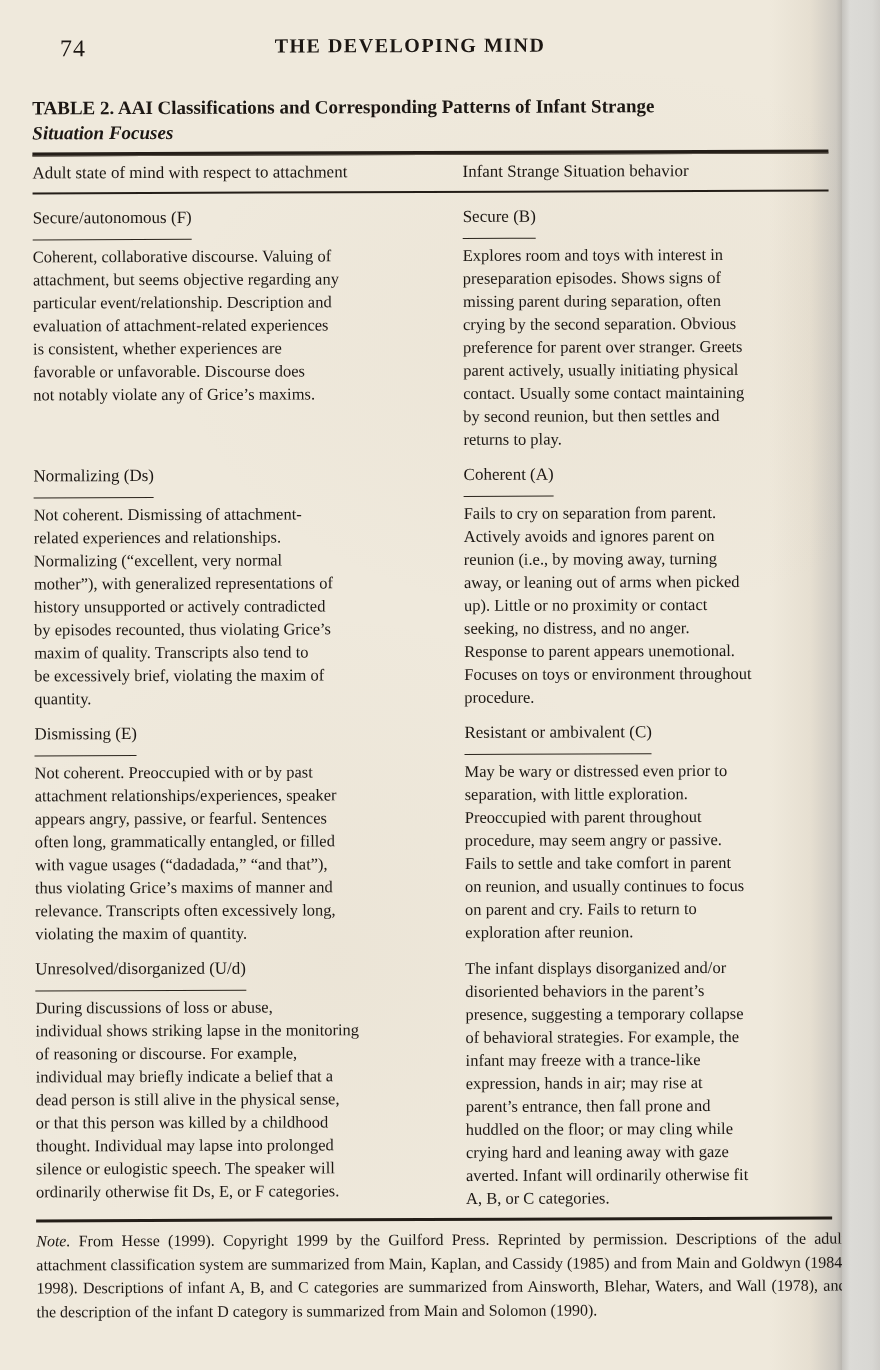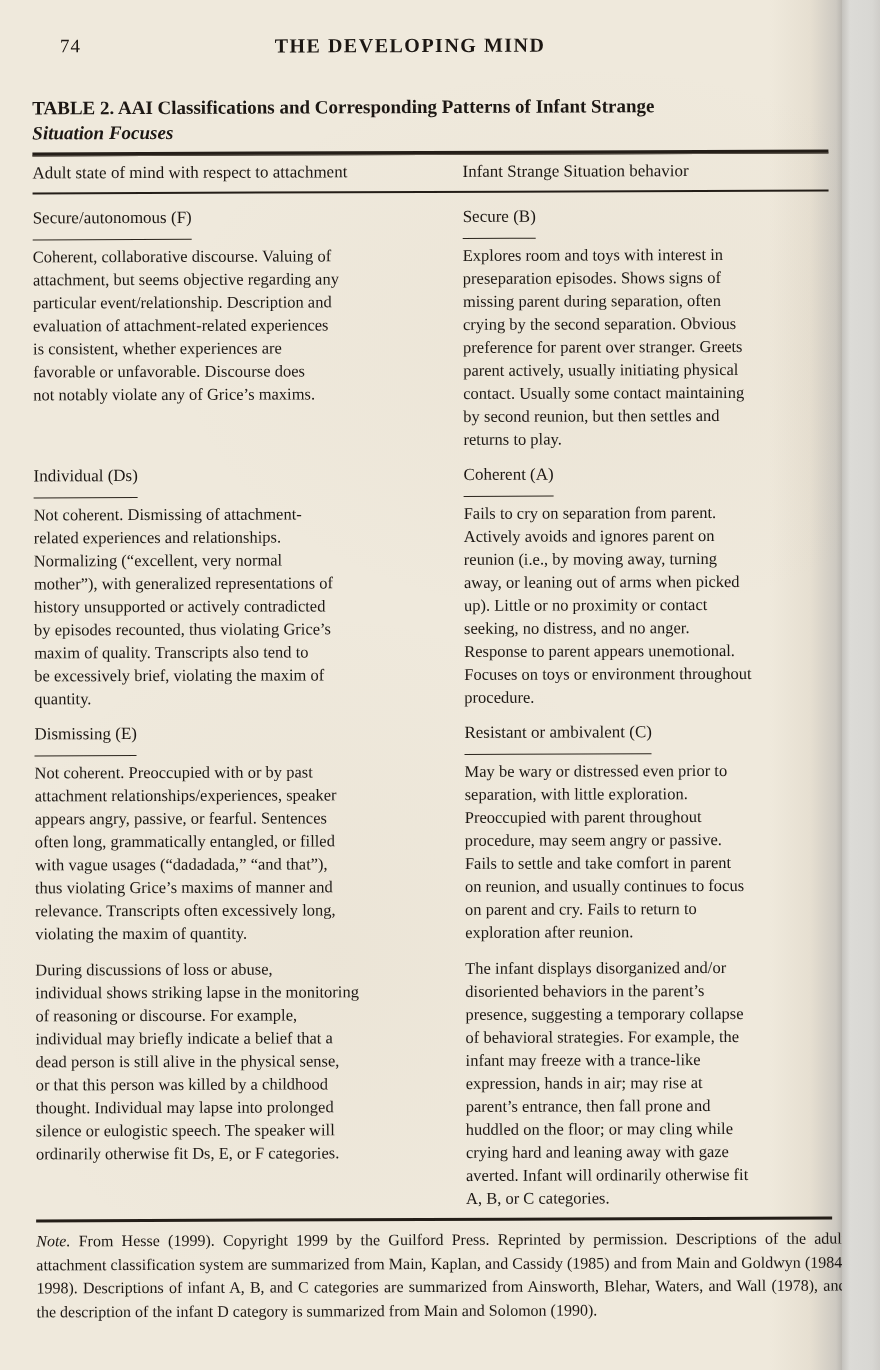--- a/index.html
+++ b/index.html
@@ -40,21 +40,21 @@
     transform-origin: 50% 0;
   }
   .page-header {
     position: relative;
     height: 24px;
     margin-bottom: 36px;
   }
   .page-number {
     position: absolute;
     left: 28px; top: 0;
-    font-size: 19px;
+    font-size: 24px;
     letter-spacing: 1px;
   }
   .running-head {
     position: absolute;
     left: 0; right: 40px; top: 0;
     text-align: center;
     font-size: 20px;
     font-weight: bold;
     letter-spacing: 1.5px;
   }
@@ -162,21 +162,21 @@
 preference for parent over stranger. Greets
 parent actively, usually initiating physical
 contact. Usually some contact maintaining
 by second reunion, but then settles and
 returns to play.</div>
         </div>
       </div>
 
       <div class="trow mb-row2">
         <div class="cell">
-          <span class="cell-heading">Individual (Ds)</span>
+          <span class="cell-heading">Normalizing (Ds)</span>
           <div class="cell-body">Not coherent. Dismissing of attachment-
 related experiences and relationships.
 Normalizing (“excellent, very normal
 mother”), with generalized representations of
 history unsupported or actively contradicted
 by episodes recounted, thus violating Grice’s
 maxim of quality. Transcripts also tend to
 be excessively brief, violating the maxim of
 quantity.</div>
         </div>
@@ -214,20 +214,21 @@
 procedure, may seem angry or passive.
 Fails to settle and take comfort in parent
 on reunion, and usually continues to focus
 on parent and cry. Fails to return to
 exploration after reunion.</div>
         </div>
       </div>
 
       <div class="trow">
         <div class="cell">
+          <span class="cell-heading">Unresolved/disorganized (U/d)</span>
           <div class="cell-body">During discussions of loss or abuse,
 individual shows striking lapse in the monitoring
 of reasoning or discourse. For example,
 individual may briefly indicate a belief that a
 dead person is still alive in the physical sense,
 or that this person was killed by a childhood
 thought. Individual may lapse into prolonged
 silence or eulogistic speech. The speaker will
 ordinarily otherwise fit Ds, E, or F categories.</div>
         </div>

